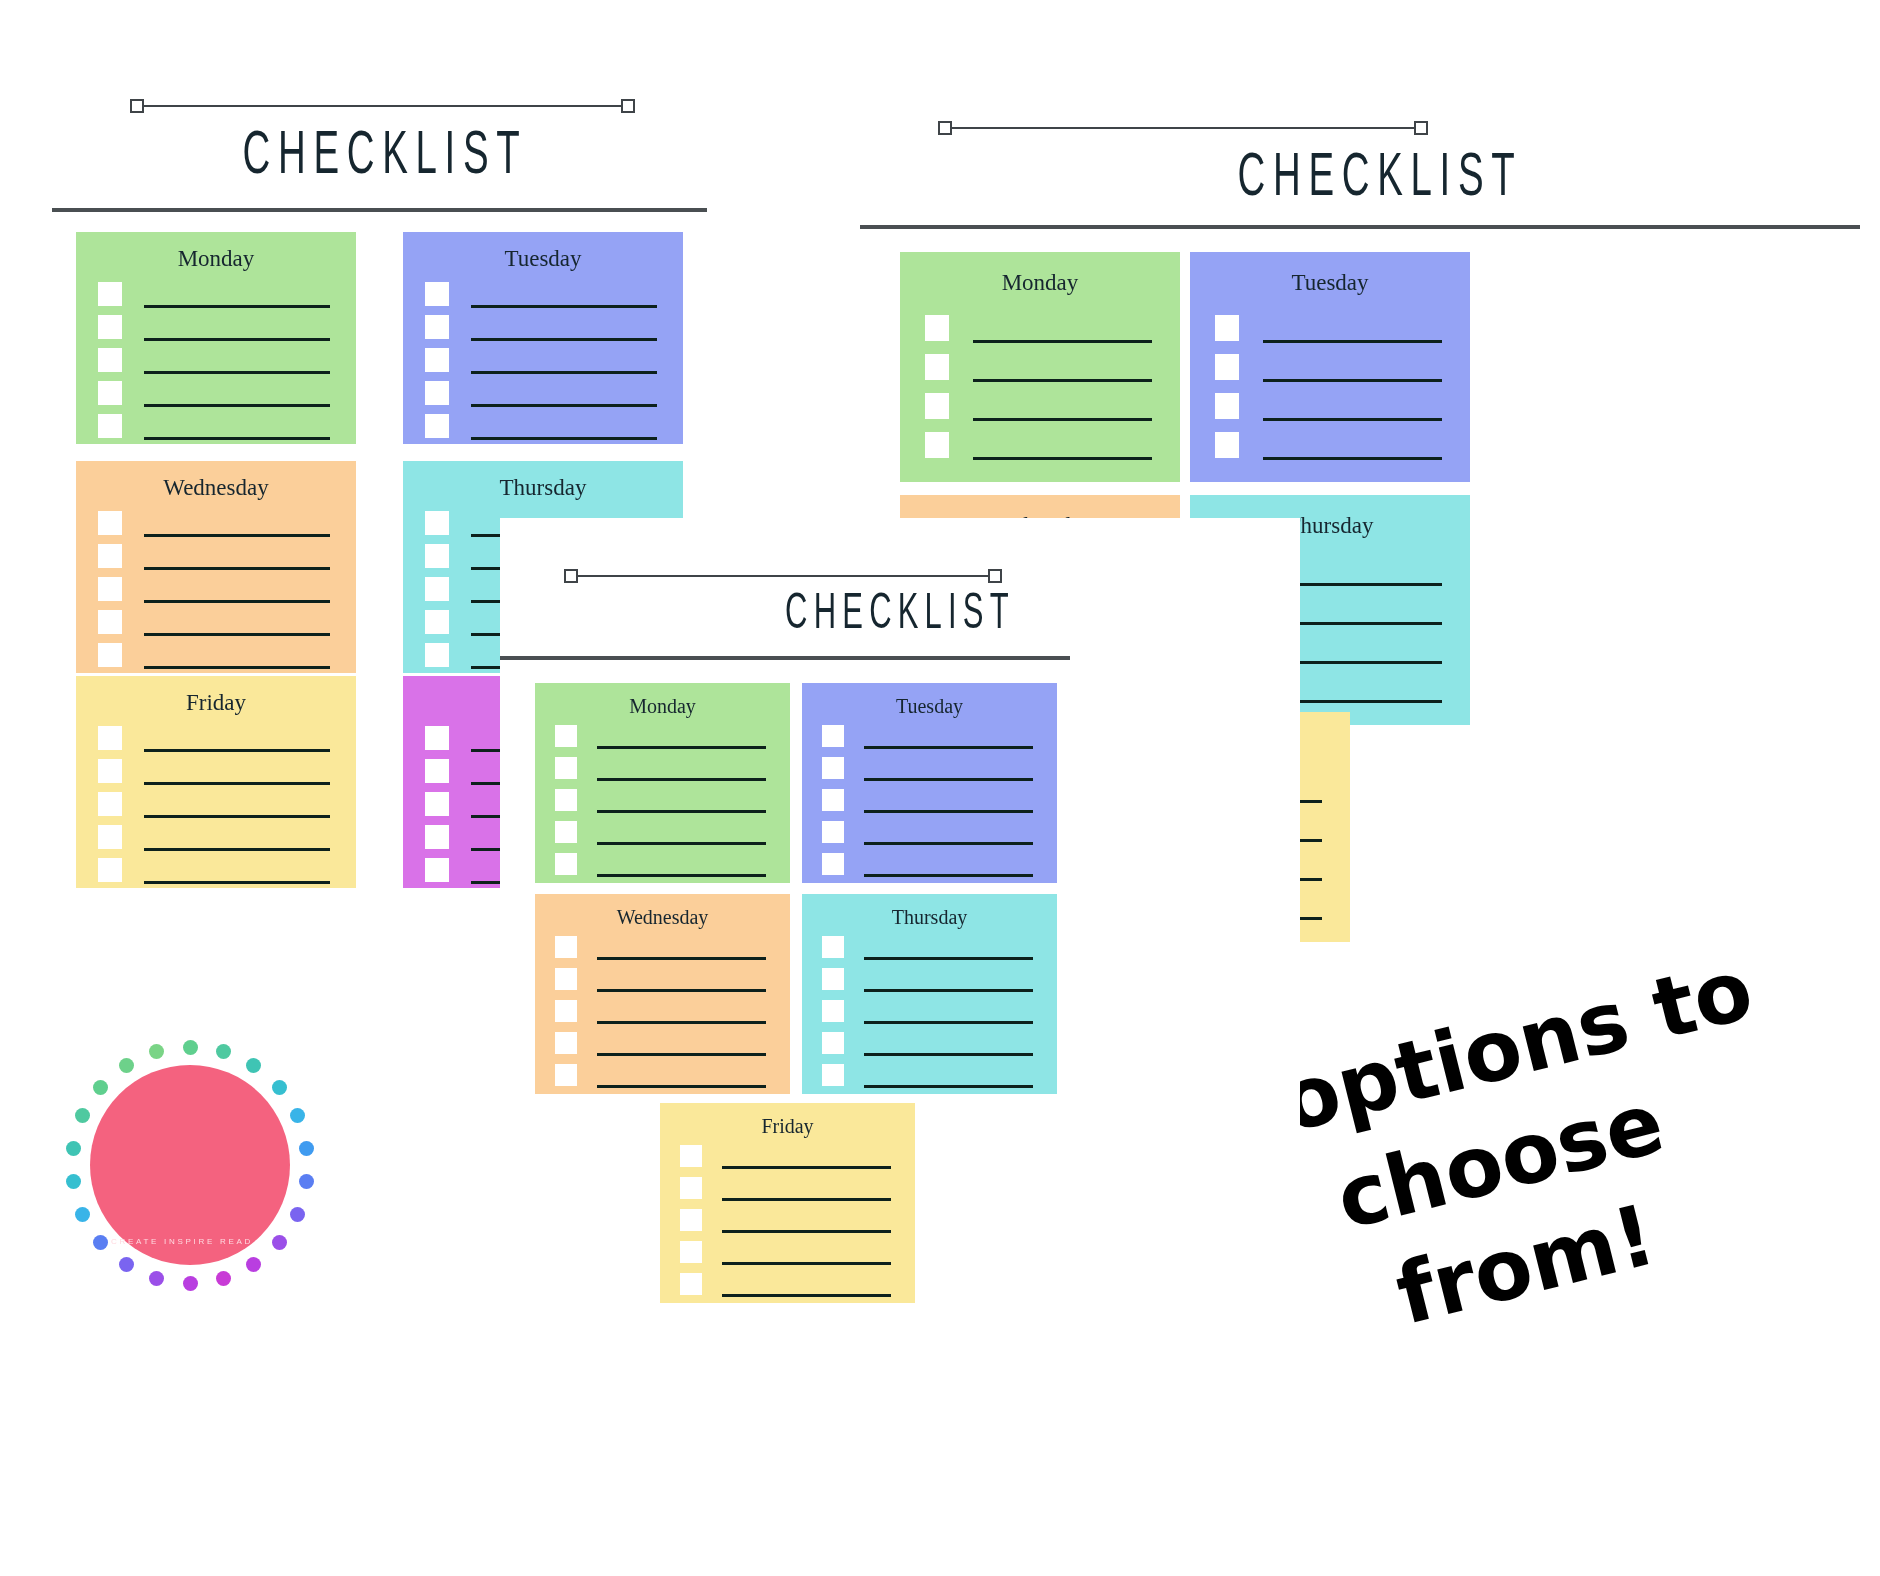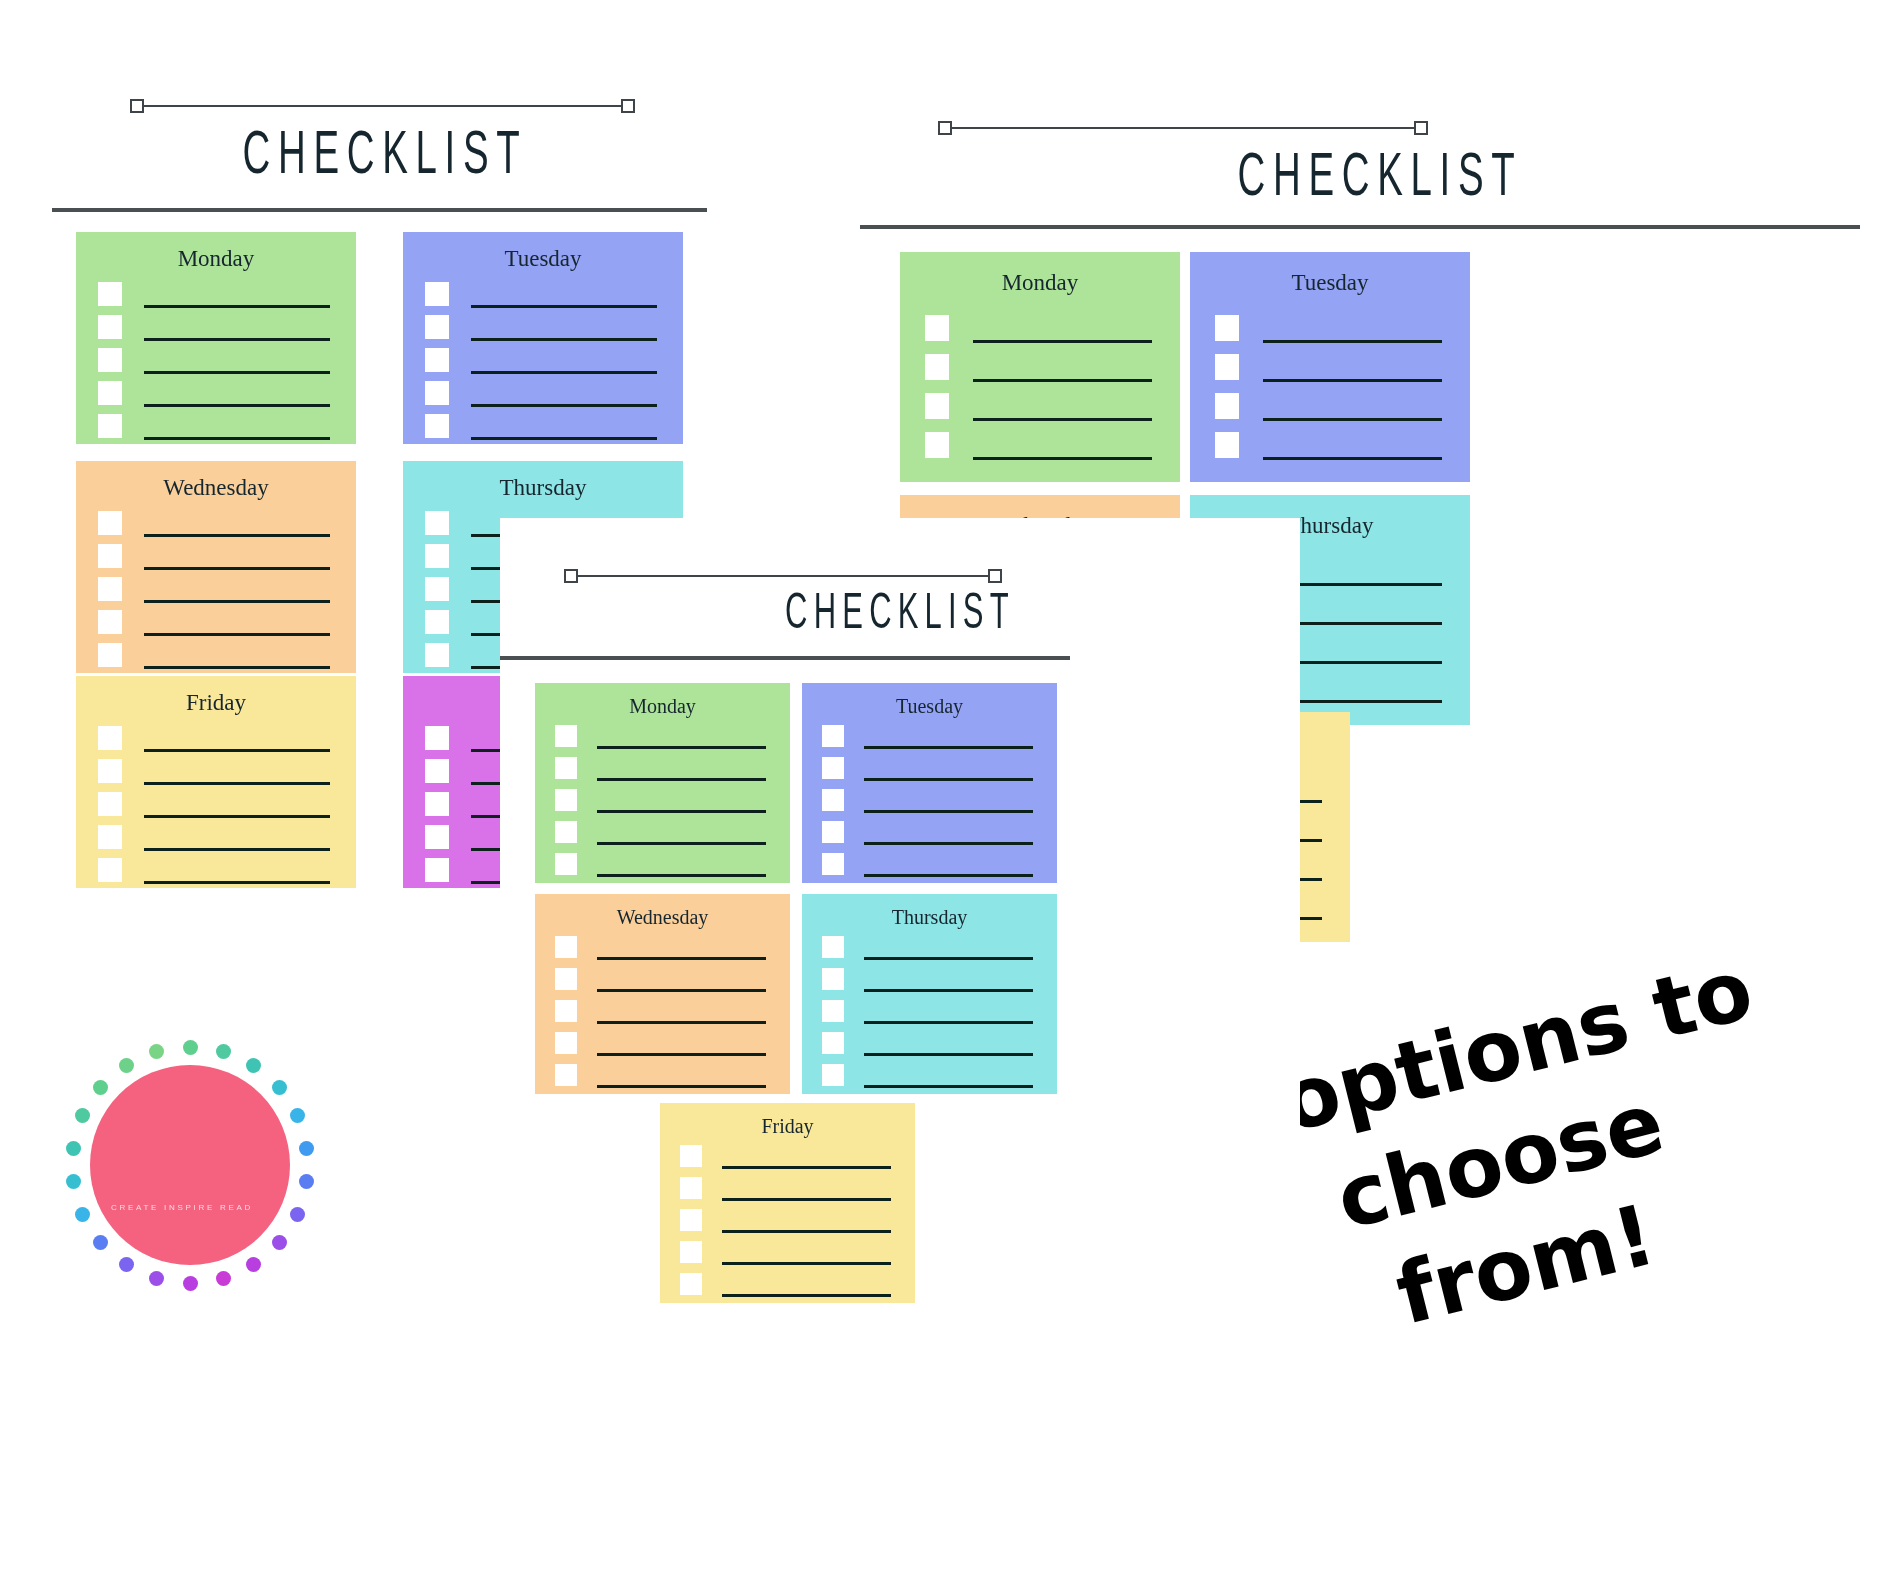--- a/index.html
+++ b/index.html
@@ -43,21 +43,21 @@
   .logo{position:absolute;}
   .logo .ring{position:absolute;inset:0;}
   .logo .disc{position:absolute;border-radius:50%;background:#f4627f;}
   .logo .dot{position:absolute;border-radius:50%;}
   .logo .cmh{
     position:absolute;left:0;right:0;text-align:center;color:#ffffff;
     font-family:"Liberation Serif", serif;font-weight:400;letter-spacing:.07em;
   }
   .logo .tag{
     position:absolute;left:0;right:16px;text-align:center;color:#ffd9e0;
-    font-family:"Liberation Sans", sans-serif;letter-spacing:.34em;white-space:nowrap;
+    font-family:"Liberation Sans", sans-serif;letter-spacing:.34em;white-space:nowrap;margin-top:34px;
   }
 
   
   .promo{
     position:absolute;color:#000000;
     font-family:"DejaVu Sans", sans-serif;font-weight:700;
     line-height:1.28;white-space:pre-line;text-align:center;
     transform:rotate(-14deg);transform-origin:center center;
   }
 </style>

